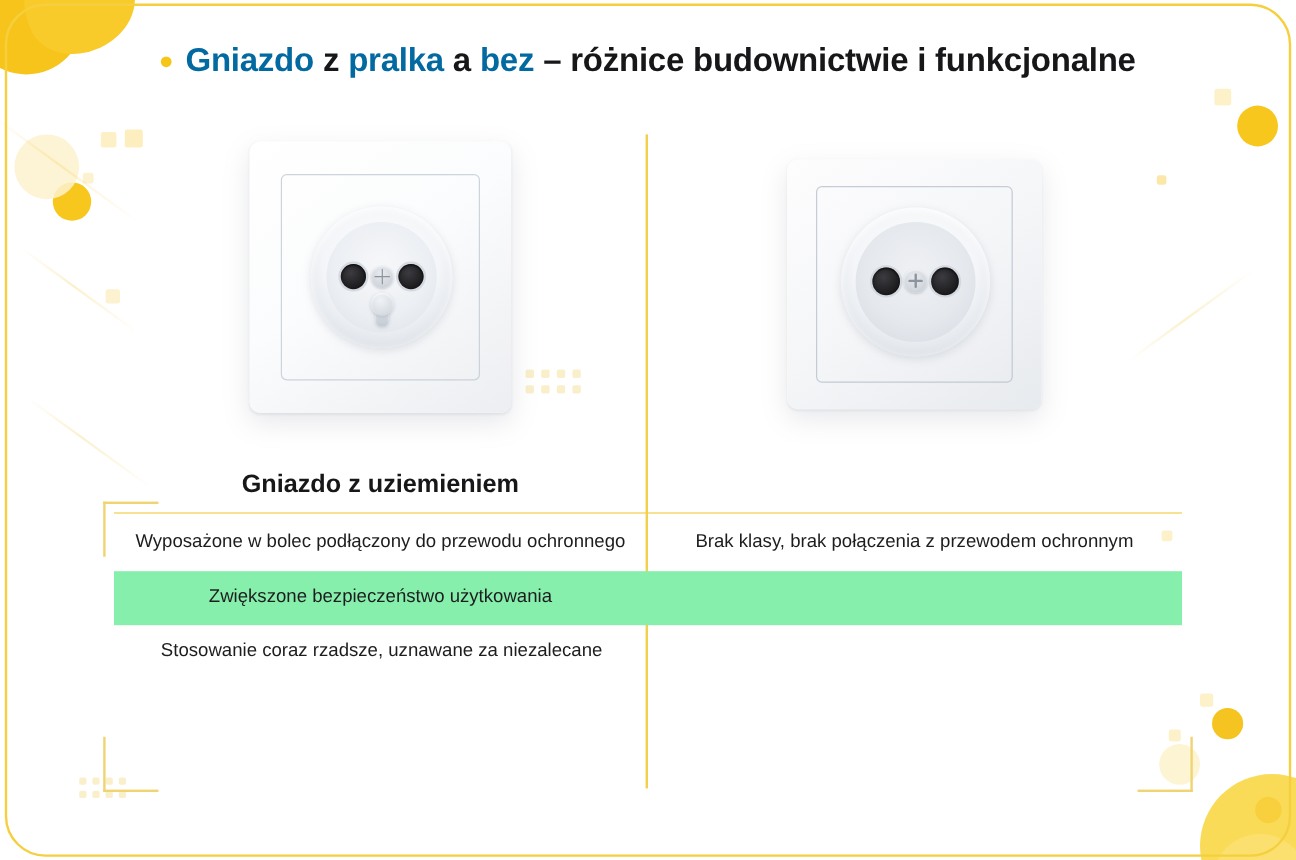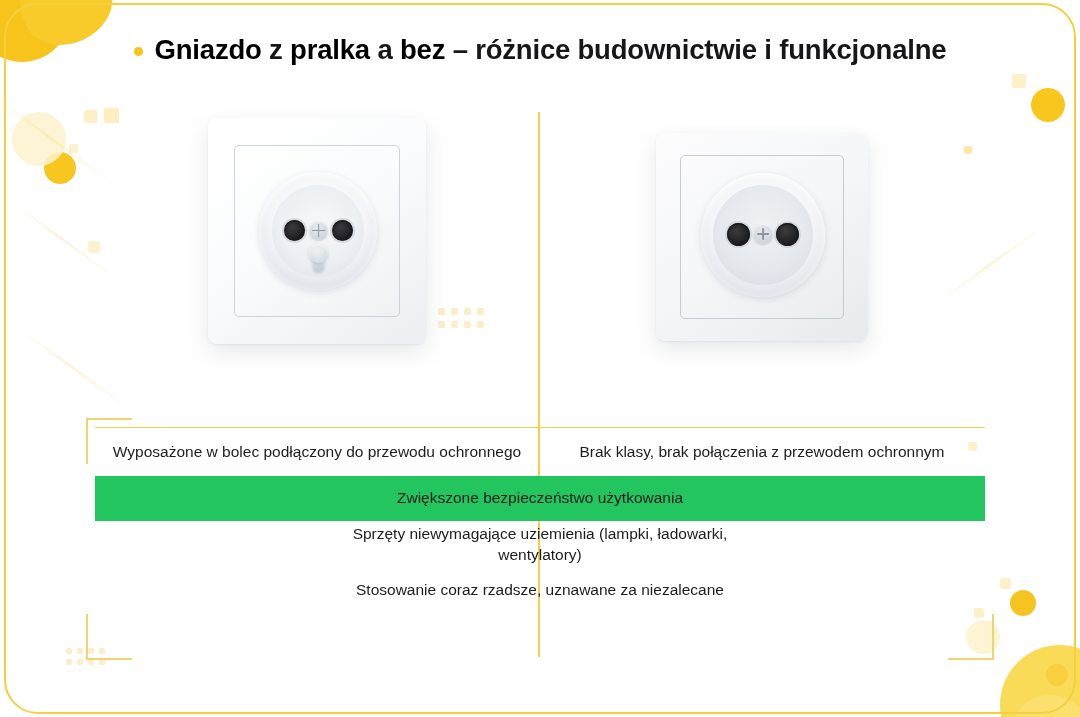--- a/index.html
+++ b/index.html
@@ -73,21 +73,21 @@
     display:flex; align-items:center; justify-content:center; gap:10px;
   }
   .title-bullet {
     width:9px; height:9px; border-radius:50%;
     background:#f5c518; flex:0 0 auto; margin-right:2px; margin-top:2px;
   }
   .title {
     font-size:27.5px; font-weight:bold; color:#17171a;
     letter-spacing:-.2px; white-space:nowrap;
   }
-  .title .hl { color:#000000; }
+  .title .hl { color:#0369a1; }
 
   .socket-wrap { position:absolute; }
 
   .plate {
     position:relative;
     background:linear-gradient(145deg,#ffffff 0%,#fbfcfd 45%,#eceef1 100%);
     border-radius:9px;
     box-shadow:0 8px 22px rgba(120,130,145,.18), 0 1px 2px rgba(120,130,145,.12);
   }
   .plate-inner {
@@ -139,22 +139,22 @@
   }
 
   
   .vdiv {
     position:absolute; width:1.6px;
     background:#f3d04b;
   }
 
   
   .table { position:absolute; left:95px; top:427px; width:890px; }
-  .trow { display:flex; width:100%;justify-content:center; }
-  .trow.alt { background:#22c55e; }
+  .trow { display:flex; width:100%; }
+  .trow.alt { background:#86efac; }
   .trow.first { border-top:1.6px solid #f3d04b; }
   .tcell {
     flex:1 1 0; min-width:0;
     padding:9px 14px;
     font-size:15.5px; line-height:1.32;
     color:#1d1d1f; text-align:center;
     display:flex; align-items:center; justify-content:center;
   }
   .tcell.left  { flex:0 0 444px; }
   .tcell.right { flex:0 0 446px; }
@@ -252,34 +252,34 @@
       <div class="plate-inner" style="left:24px; top:22px; right:24px; bottom:22px; border-color:rgba(191,198,208,.9);"></div>
       <div class="cup" style="left:45px; top:40px; width:124px; height:124px;">
         <div class="cup-face" style="left:12px; top:12px; width:100px; height:100px; background:radial-gradient(circle at 50% 42%,#eff1f4 0%,#e5e8ed 55%,#d6dbe2 100%);"></div>
         <div class="hole" style="left:26px; top:50px; width:23px; height:23px;"></div>
         <div class="hole" style="left:75px; top:50px; width:23px; height:23px;"></div>
         <div class="screw" style="left:52px; top:51px; width:20px; height:20px;"></div>
       </div>
     </div>
   </div>
 
+  <div class="col-label" style="left:95px; top:392px; width:444px;">Gniazdo z uziemieniem</div>
 
   <div class="table">
 
     <div class="trow first">
       <div class="tcell left" style="height:48px;">Wyposażone w bolec podłączony do przewodu ochronnego</div>
       <div class="tcell right" style="height:48px;">Brak klasy, brak połączenia z przewodem ochronnym</div>
     </div>
 
     <div class="trow alt">
       <div class="tcell left" style="height:45px;">Zwiększone bezpieczeństwo użytkowania</div>
     </div>
 
     <div class="trow">
-      <div class="tcell right" style="height:47px;">Sprzęty niewymagające uziemienia (lampki, ładowarki, wentylatory)</div>
     </div>
 
 
     <div class="trow">
       <div class="tcell right" style="height:45px;">Stosowanie coraz rzadsze, uznawane za niezalecane</div>
     </div>
 
   </div>
 
 </div>

